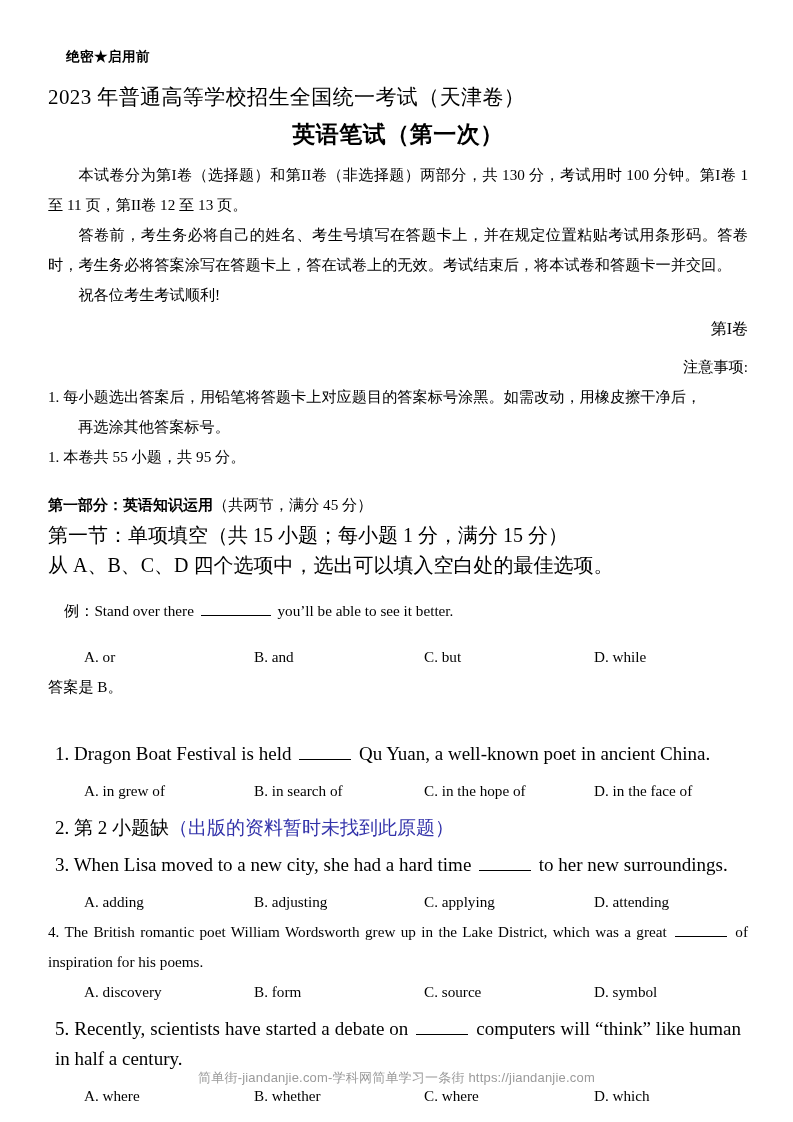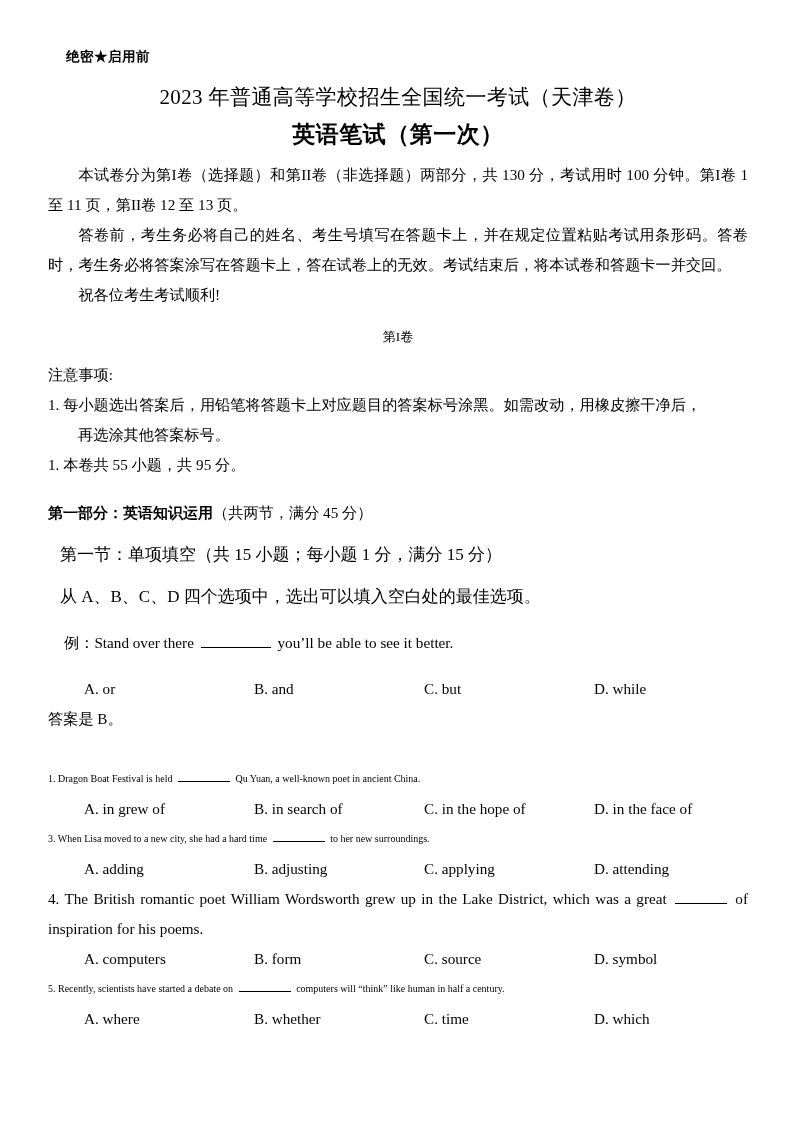--- a/index.html
+++ b/index.html
@@ -32,21 +32,20 @@
 
   
   .secret-line {
     font-weight: bold;
     font-size: 13.5px;
     letter-spacing: 0.5px;
     margin: 0 0 16px 18px;
     line-height: 18px;
   }
   .doc-title {
-    text-align: center;
     font-size: 21px;
     line-height: 30px;
     margin: 0 0 6px 0;
     letter-spacing: 0.4px;
   }
   .doc-subtitle {
     text-align: center;
     font-family: "Liberation Sans", "DejaVu Sans", sans-serif;
     font-weight: bold;
     font-size: 23px;
@@ -59,30 +58,31 @@
   .para {
     font-size: 15.2px;
     line-height: 30px;
     text-indent: 2em;
     margin: 0;
     text-align: justify;
     text-justify: inter-ideograph;
   }
 
   .section-center {
-    text-align: center;
-    font-size: 13px;
+    text-align: right;
+    font-size: 16px;
     line-height: 34px;
-    margin: 10px 0 6px 0;
+    margin: 2px 0 6px 0;
   }
 
   .note-label {
     font-size: 15.2px;
     line-height: 30px;
     margin: 0;
+    text-align: right;
   }
   .note-item {
     font-size: 15.2px;
     line-height: 30px;
     margin: 0;
     padding-left: 18px;
     text-indent: -18px;
   }
   .note-item .cont {
     display: block;
@@ -95,23 +95,23 @@
     line-height: 30px;
     margin: 18px 0 0 0;
   }
   .part-heading .b {
     font-weight: bold;
     font-family: "Liberation Sans", "DejaVu Sans", sans-serif;
     font-size: 15px;
   }
 
   .plain-line {
-    font-size: 17px;
-    line-height: 30px;
-    margin: 12px;
+    font-size: 20px;
+    line-height: 30px;
+    margin: 0;
   }
 
   .example-line {
     font-size: 15.2px;
     line-height: 30px;
     margin: 16px;
   }
 
   
   .options {
@@ -132,23 +132,23 @@
   .answer-line {
     font-size: 15.2px;
     line-height: 30px;
     margin: 0;
   }
 
   .gap { height: 30px; }
 
   
   .q-line {
-    font-size: 10px;
-    line-height: 30px;
-    margin: 0;
+    font-size: 19px;
+    line-height: 30px;
+    margin: 7px;
     text-align: justify;
   }
   .q-wrap {
     font-size: 15.2px;
     line-height: 30px;
     margin: 0;
     text-align: justify;
     text-justify: inter-word;
   }
   .blank {
@@ -227,20 +227,24 @@
       <span class="blank"></span>
       <span>Qu Yuan, a well-known poet in ancient China.</span>
     </p>
     <div class="options">
       <span class="opt">A. in grew of</span>
       <span class="opt">B. in search of</span>
       <span class="opt">C. in the hope of</span>
       <span class="opt">D. in the face of</span>
     </div>
 
+    <p class="q-line">
+      <span>2.</span>
+      <span>第 2 小题缺</span><span class="note-blue">（出版的资料暂时未找到此原题）</span>
+    </p>
 
     <p class="q-line">
       <span>3.</span>
       <span>When Lisa moved to a new city, she had a hard time</span>
       <span class="blank"></span>
       <span>to her new surroundings.</span>
     </p>
     <div class="options">
       <span class="opt">A. adding</span>
       <span class="opt">B. adjusting</span>
@@ -248,34 +252,35 @@
       <span class="opt">D. attending</span>
     </div>
 
     <p class="q-wrap">
       <span>4.</span>
       <span>The British romantic poet William Wordsworth grew up in the Lake District, which was a great</span>
       <span class="blank"></span>
       <span>of inspiration for his poems.</span>
     </p>
     <div class="options">
-      <span class="opt">A. computers</span>
+      <span class="opt">A. discovery</span>
       <span class="opt">B. form</span>
       <span class="opt">C. source</span>
       <span class="opt">D. symbol</span>
     </div>
 
     <p class="q-line">
       <span>5.</span>
       <span>Recently, scientists have started a debate on</span>
       <span class="blank"></span>
       <span>computers will “think” like human in half a century.</span>
     </p>
     <div class="options">
       <span class="opt">A. where</span>
       <span class="opt">B. whether</span>
-      <span class="opt">C. time</span>
+      <span class="opt">C. where</span>
       <span class="opt">D. which</span>
     </div>
 
   </div>
 
+  <div class="footer-watermark">简单街-jiandanjie.com-学科网简单学习一条街 https://jiandanjie.com</div>
 </div>
 
 </body></html>

